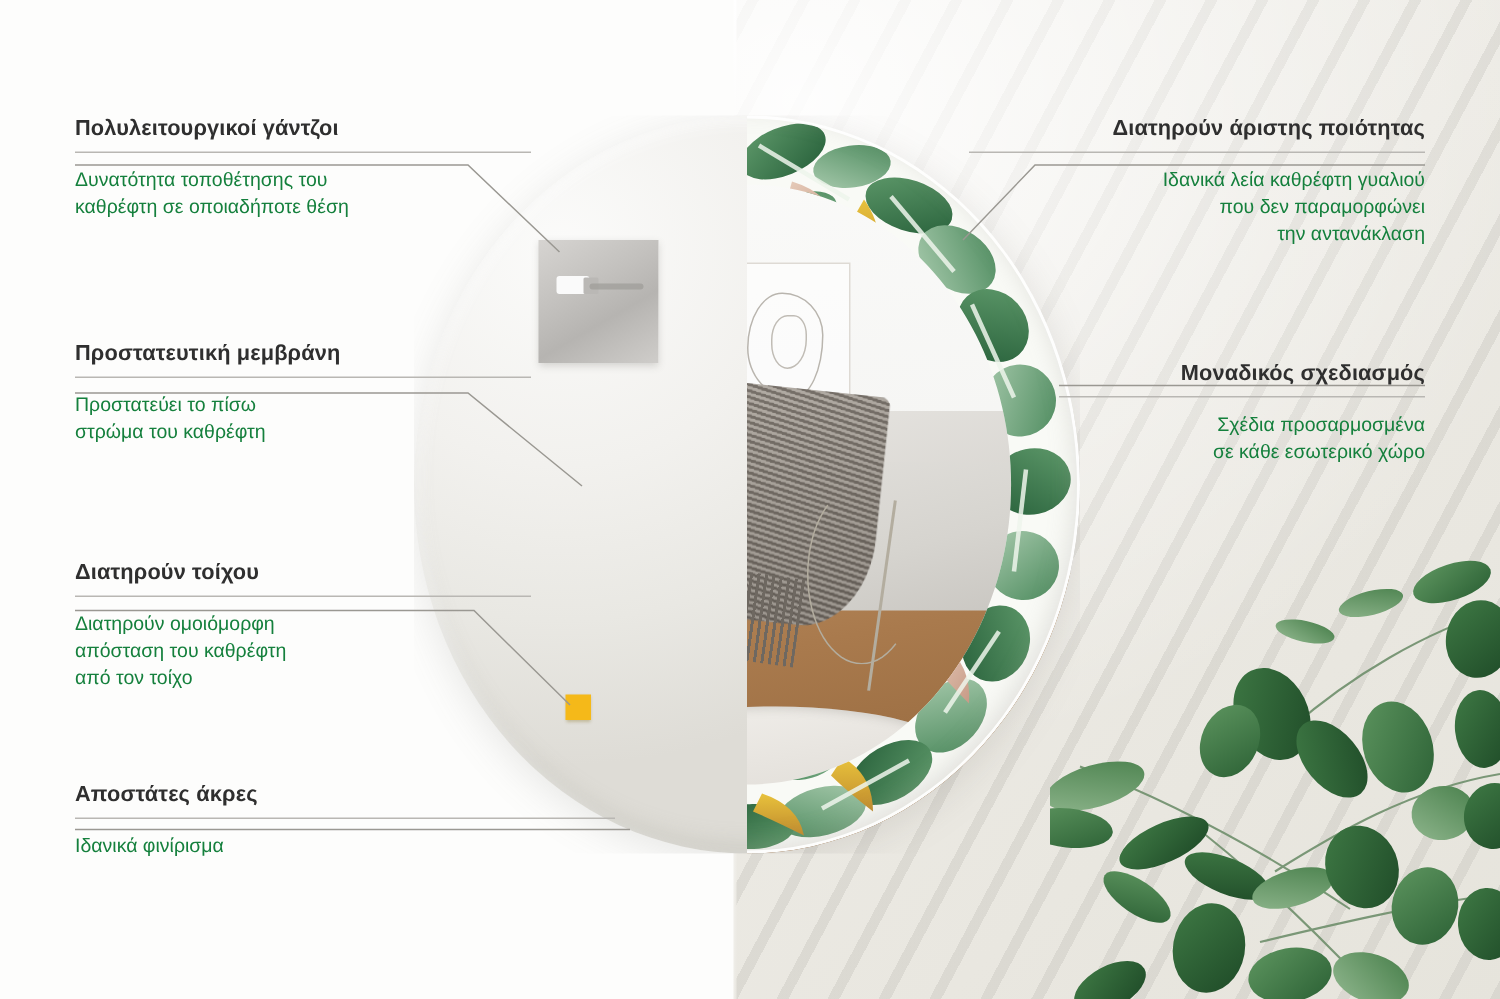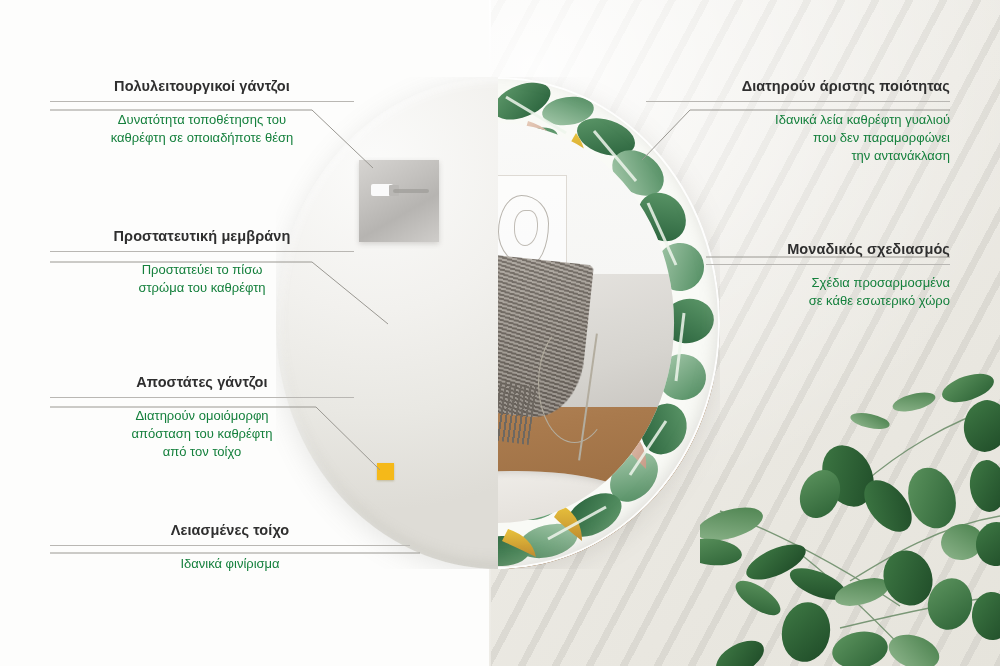--- a/index.html
+++ b/index.html
@@ -171,21 +171,21 @@
   .callout .c-title{
     font-size:14.5px;font-weight:bold;color:#2f2f2f;letter-spacing:.1px;
     white-space:nowrap;margin:0 0 7px 0;
   }
   .callout .c-rule{
     height:1px;background:#b9b7b3;margin-bottom:9px;
   }
   .callout .c-body{
     font-size:13px;line-height:18px;color:#15803d;white-space:pre-line;margin:0;
   }
-  .callout.left{text-align:center;}
+  .callout.left{text-align:left;}
   .callout.right{text-align:right;}
 
   #co-hooks   {left:50px; top:78px;  width:304px;}
   #co-membrane{left:50px; top:228px; width:304px;}
   #co-spacers {left:50px; top:374px; width:304px;}
   #co-edges   {left:50px; top:522px; width:360px;}
   #co-quality {left:646px;top:78px;  width:304px;}
   #co-design  {left:706px;top:226px; width:244px;margin-top:15px;}
 
   
@@ -381,29 +381,29 @@
   </div>
 
   <div class="callout left" id="co-membrane">
     <div class="c-title">Προστατευτική μεμβράνη</div>
     <div class="c-rule"></div>
     <div class="c-body">Προστατεύει το πίσω
 στρώμα του καθρέφτη</div>
   </div>
 
   <div class="callout left" id="co-spacers">
-    <div class="c-title">Αποστάτες γάντζοι</div>
+    <div class="c-title">Διατηρούν τοίχου</div>
     <div class="c-rule"></div>
     <div class="c-body">Διατηρούν ομοιόμορφη
 απόσταση του καθρέφτη
 από τον τοίχο</div>
   </div>
 
   <div class="callout left" id="co-edges">
-    <div class="c-title">Λειασμένες τοίχο</div>
+    <div class="c-title">Αποστάτες άκρες</div>
     <div class="c-rule"></div>
     <div class="c-body">Ιδανικά φινίρισμα</div>
   </div>
 
   <div class="callout right" id="co-quality">
     <div class="c-title">Διατηρούν άριστης ποιότητας</div>
     <div class="c-rule"></div>
     <div class="c-body">Ιδανικά λεία καθρέφτη γυαλιού
 που δεν παραμορφώνει
 την αντανάκλαση</div>

